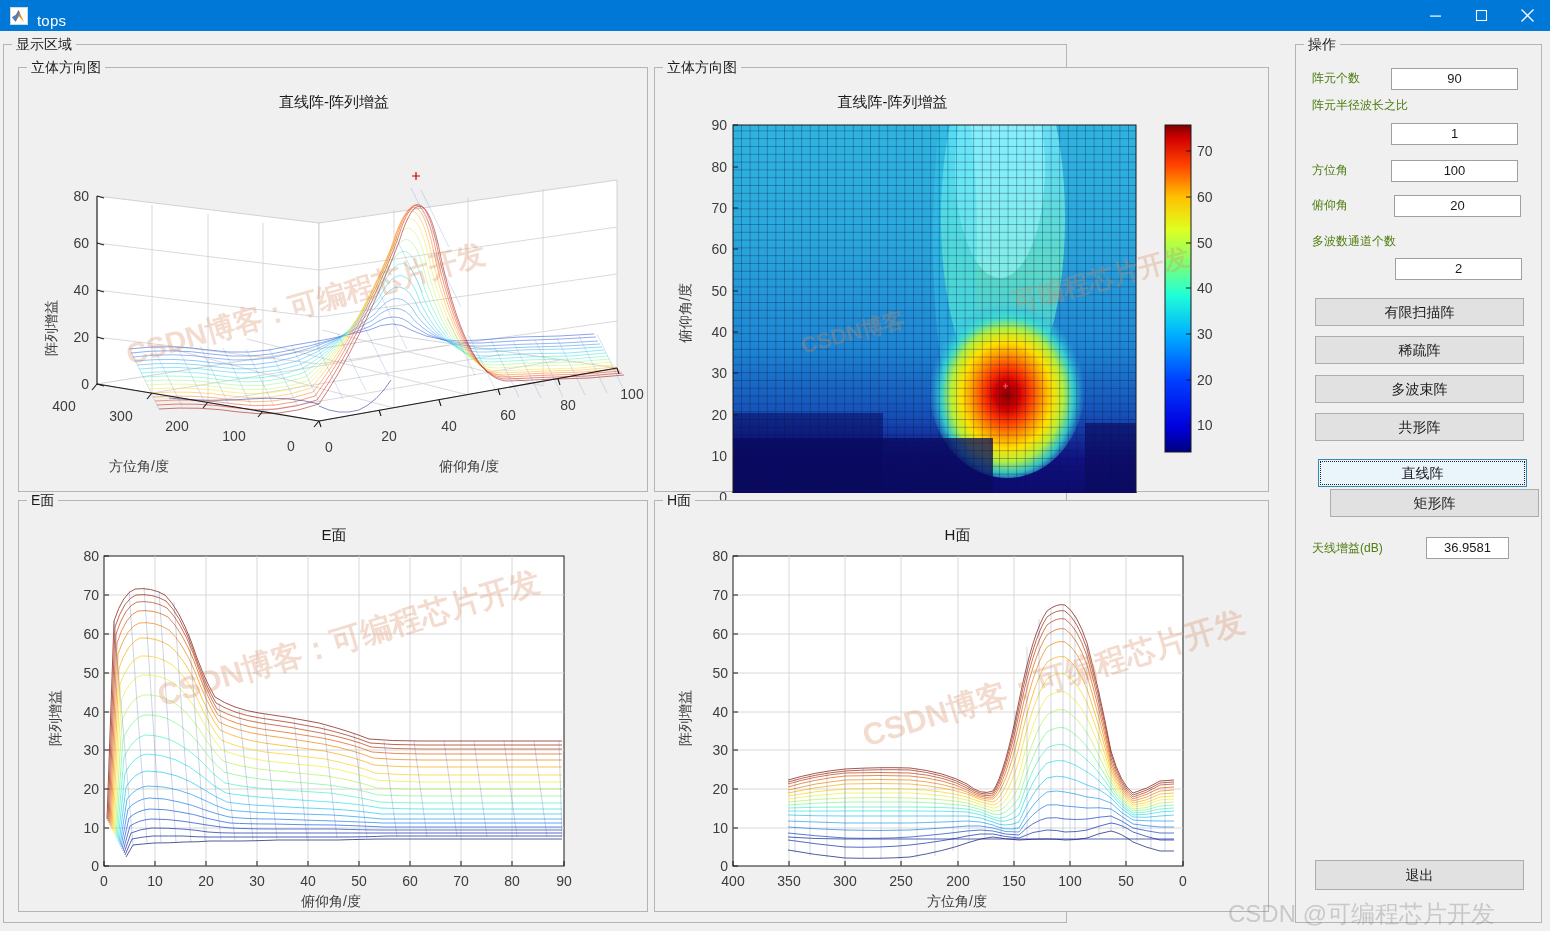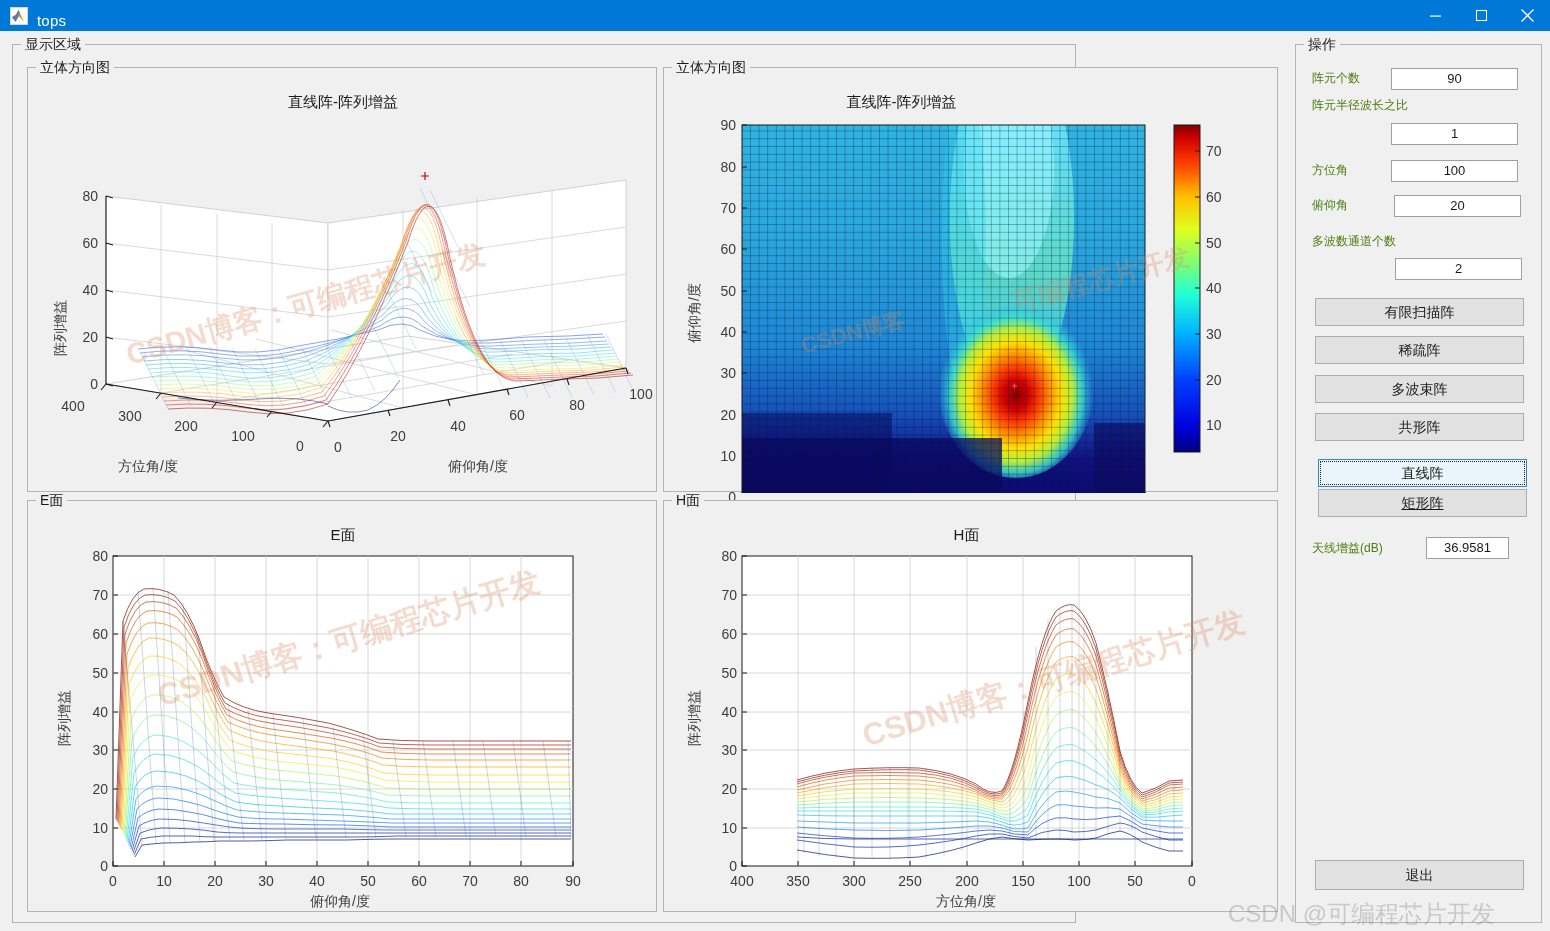--- a/index.html
+++ b/index.html
@@ -98,21 +98,21 @@
           <rect x="1.5" y="1.5" width="10" height="10" fill="none" stroke="#fff" stroke-width="1.1"></rect>
         </svg>
     </div>
     <div class="tb-btn tb-close">
       <svg width="15" height="15" viewBox="0 0 15 15">
           <path d="M1.5 1.5 L13.5 13.5 M13.5 1.5 L1.5 13.5" stroke="#fff" stroke-width="1.3" fill="none"></path>
         </svg>
     </div>
   </div>
 
-  <div class="group" style="left:12px; top:44px; width:1064px; height:879px;">
+  <div class="group" style="left:3px; top:44px; width:1064px; height:879px;">
     <span class="glabel">显示区域</span>
 
     <div class="group" style="left:14px; top:22px; width:630px; height:425px;">
       <span class="glabel">立体方向图</span>
 
       <div class="plotwrap" style="left:0; top:0; width:630px; height:425px;">
         <div class="plot-title" style="top:25px;">直线阵-阵列增益</div>
 
         <svg class="chart" width="630" height="425" viewBox="0 0 630 425">
           <defs>
@@ -577,21 +577,21 @@
     <div class="edit" style="left:98px; top:150px; width:127px;">20</div>
 
     <div class="field-label" style="left:16px; top:188px;">多波数通道个数</div>
     <div class="edit" style="left:99px; top:213px; width:127px;">2</div>
 
     <div class="btn" style="left:19px; top:253px; width:209px;">有限扫描阵</div>
     <div class="btn" style="left:19px; top:291px; width:209px;">稀疏阵</div>
     <div class="btn" style="left:19px; top:330px; width:209px;">多波束阵</div>
     <div class="btn" style="left:19px; top:368px; width:209px;">共形阵</div>
     <div class="btn selected" style="left:22px; top:406px; width:209px;">直线阵</div>
-    <div class="btn" style="left:22px; top:444px; width:209px;text-decoration:underline;">矩形阵</div>
+    <div class="btn" style="left:34px; top:444px; width:209px;">矩形阵</div>
 
     <div class="field-label" style="left:16px; top:495px;">天线增益(dB)</div>
     <div class="edit" style="left:130px; top:492px; width:83px;">36.9581</div>
 
     <div class="btn" style="left:19px; top:815px; width:209px; height:30px; line-height:28px;">退出</div>
   </div>
 
   <div class="wm" style="left:120px; top:285px; font-size:29px; transform:rotate(-16deg);">CSDN博客：可编程芯片开发</div>
   <div class="wm" style="left:1010px; top:262px; font-size:26px; transform:rotate(-15deg);">可编程芯片开发</div>
   <div class="wm" style="left:800px; top:318px; font-size:22px; transform:rotate(-15deg);">CSDN博客</div>

